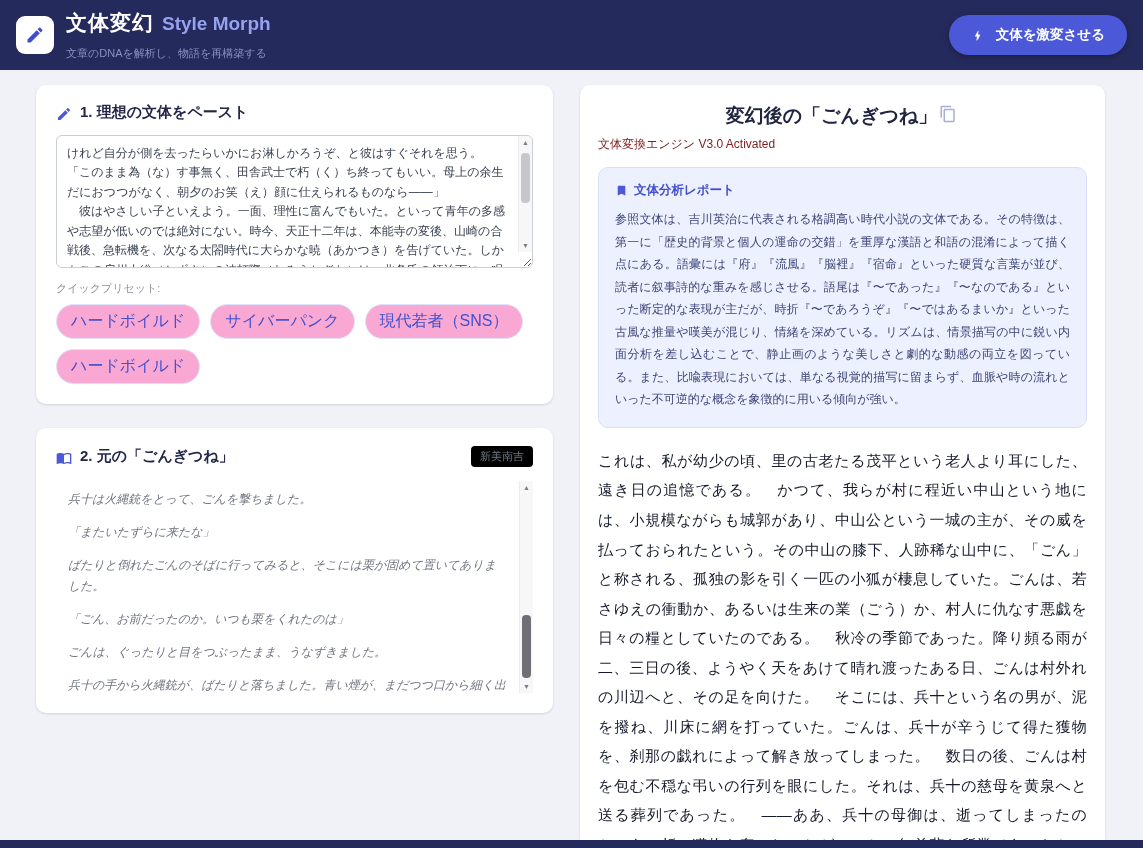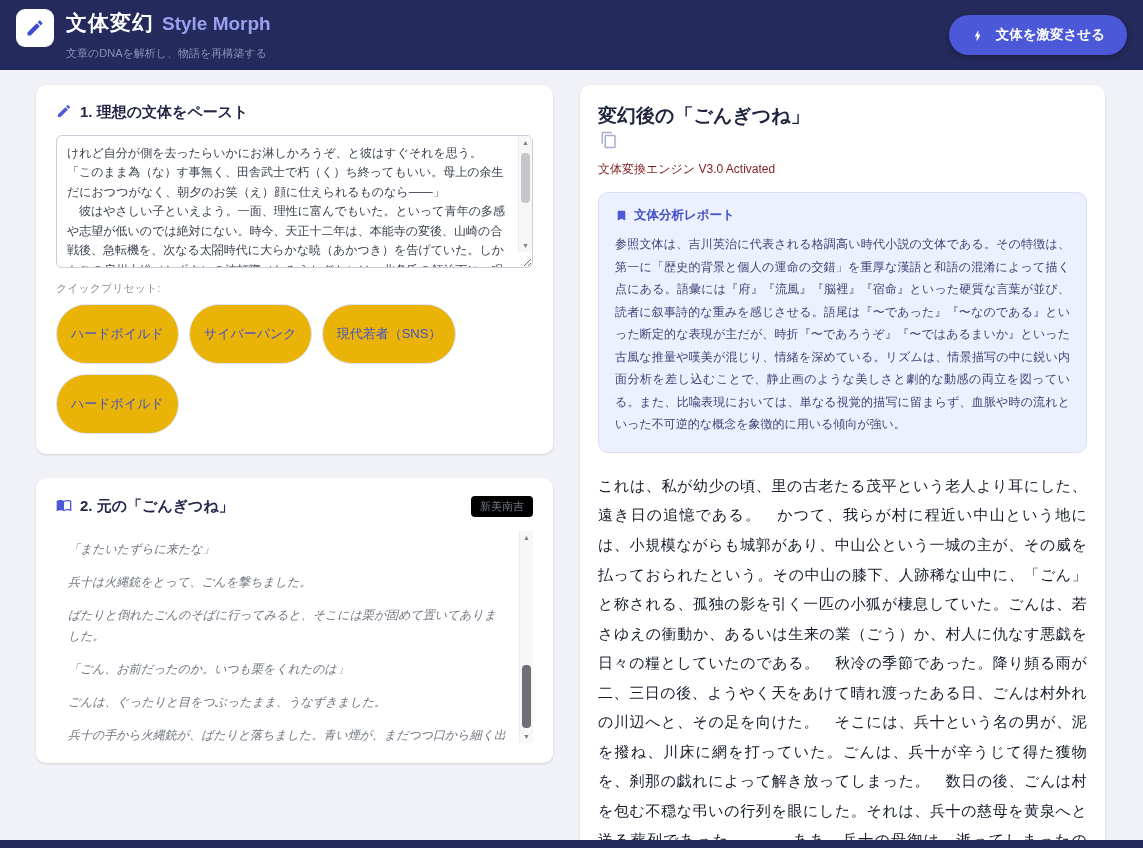--- a/index.html
+++ b/index.html
@@ -10,21 +10,21 @@
     overflow:hidden;
     position:relative;
     color:#232849;
   }
   
   .header {
     height:70px; background:#242a5b;
     display:flex; align-items:center; justify-content:space-between;
     padding:0 16px;
   }
-  .brand { display:flex; align-items:flex-start; gap:12px; }
+  .brand { display:flex; align-items:center; gap:12px; }
   .logo {
     width:38px; height:38px; background:#ffffff; border-radius:9px;
     display:flex; align-items:center; justify-content:center; flex:none;
   }
   .logo svg { width:20px; height:20px; fill:#3f4bd0; }
   .title-line { display:flex; gap:8px; align-items:baseline; }
   .t-jp { color:#ffffff; font-size:21px; font-weight:bold; letter-spacing:1px; }
   .t-en { color:#97a1ef; font-size:19px; font-weight:bold; }
   .h-subtitle { color:#8b91bd; font-size:11px; margin-top:9px; }
   .cta {
@@ -36,21 +36,21 @@
   }
   .cta svg { width:13px; height:13px; fill:#ffffff; }
   
   .main { display:flex; gap:27px; padding:15px 38px 0 36px; align-items:flex-start; }
   .col-left { width:517px; flex:none; display:flex; flex-direction:column; gap:24px; }
   .col-right { flex:1; min-width:0; }
   .card {
     background:#fff; border-radius:10px; padding:18px 20px 20px;
     box-shadow:0 1px 3px rgba(15,23,42,.09), 0 1px 2px rgba(15,23,42,.05);
   }
-  .card-title { display:flex; align-items:flex-start; gap:8px; font-size:15px; font-weight:bold; color:#232849; }
+  .card-title { display:flex; align-items:flex-end; gap:8px; font-size:15px; font-weight:bold; color:#232849; }
   .card-title svg { width:16px; height:16px; fill:#4b59d8; flex:none; }
   .card-head { display:flex; align-items:center; justify-content:space-between; }
   .badge { background:#000000; color:#707684; font-size:11px; padding:3px 9px; border-radius:4px; flex:none; }
   
   .ta-wrap { position:relative; margin-top:13px; }
   textarea {
     width:100%; height:133px; resize:vertical; display:block;
     border:1px solid #c9ced9; border-radius:6px;
     padding:8px 26px 8px 10px;
     font-family:inherit; font-size:12px; line-height:1.62; color:#3a4150;
@@ -66,34 +66,34 @@
   .fakebar .arr { height:13px; display:flex; align-items:center; justify-content:center; font-size:7px; color:#7d7d84; flex:none; }
   .fakebar .track { flex:1; position:relative; }
   .fakebar .thumb { position:absolute; left:2px; right:2px; border-radius:4px; background:#c6c6cb; }
   .fakebar.dark .thumb { background:#6f6f75; }
   .ta-bar { top:1px; right:1px; bottom:16px; border-radius:0 5px 0 0; }
   .src-bar { top:0; right:0; bottom:0; }
   
   .presets-label { margin-top:13px; font-size:11px; color:#8b909c; }
   .presets { margin-top:8px; display:flex; gap:10px; flex-wrap:wrap; }
   .pill {
-    background:#eab308; color:#4250cc; border:1px solid #dee2fa; border-radius:999px;
-    padding:20px 14px; font-size:13px; font-family:inherit; cursor:pointer; white-space:nowrap;
+    background:#f9a8d4; color:#4250cc; border:1px solid #dee2fa; border-radius:999px;
+    padding:6px 14px; font-size:16px; font-family:inherit; cursor:pointer; white-space:nowrap;
   }
   
   .source-wrap { position:relative; margin-top:14px; }
   .source-box {
     height:212px; overflow:hidden;
     padding:8px 26px 0 12px;
     font-style:italic; color:#6f7480; font-size:12px; line-height:1.75;
   }
   .src-p { margin-bottom:12px; }
   
   .result-card { background:#fff; border-radius:10px; padding:18px 18px 24px; box-shadow:0 1px 3px rgba(15,23,42,.09), 0 1px 2px rgba(15,23,42,.05); min-height:900px; }
-  .result-head { display:flex; align-items:flex-start; justify-content:center;flex-direction:column; }
+  .result-head { display:flex; align-items:flex-start; justify-content:center; }
   .result-title { font-size:19px; font-weight:bold; color:#20253f; }
   .copy-btn { background:none; border:none; cursor:pointer; padding:2px; color:#a7aed2; }
   .copy-btn svg { width:18px; height:18px; fill:#a7aed2; }
   .engine { margin-top:7px; font-size:12px; color:#7f1d1d; }
   .analysis {
     margin-top:14px; background:#edf0fe; border:1px solid #dadff8; border-radius:10px;
     padding:14px 16px 16px;
   }
   .an-title { display:flex; align-items:center; gap:6px; font-size:12.5px; font-weight:bold; color:#4250cc; }
   .an-title svg { width:13px; height:13px; fill:#4b59d8; flex:none; }
@@ -169,22 +169,22 @@
           <svg viewBox="0 0 24 24">
               <path d="M21 5c-1.11-.35-2.33-.5-3.5-.5-1.95 0-4.05.4-5.5 1.5-1.45-1.1-3.55-1.5-5.5-1.5S2.45 4.9 1 6v14.65c0 .25.25.5.5.5.1 0 .15-.05.25-.05C3.1 20.45 5.05 20 6.5 20c1.95 0 4.05.4 5.5 1.5 1.35-.85 3.8-1.5 5.5-1.5 1.65 0 3.35.3 4.75 1.05.1.05.15.05.25.05.25 0 .5-.25.5-.5V6c-.6-.45-1.25-.75-2-1zm0 13.5c-1.1-.35-2.3-.5-3.5-.5-1.7 0-4.15.65-5.5 1.5V8c1.35-.85 3.8-1.5 5.5-1.5 1.2 0 2.4.15 3.5.5v11.5z"></path>
             </svg>
           <span>2. 元の「ごんぎつね」</span>
         </h2>
         <span class="badge">新美南吉</span>
       </div>
       <div class="source-wrap">
         <div class="source-box">
 
-        <p class="src-p">「またいたずらに来たな」</p>
-            <p class="src-p">兵十は火縄銃をとって、ごんを撃ちました。</p>
+        <p class="src-p">兵十は火縄銃をとって、ごんを撃ちました。</p>
+            <p class="src-p">「またいたずらに来たな」</p>
             <p class="src-p">ばたりと倒れたごんのそばに行ってみると、そこには栗が固めて置いてありました。</p>
             <p class="src-p">「ごん、お前だったのか。いつも栗をくれたのは」</p>
             <p class="src-p">ごんは、ぐったりと目をつぶったまま、うなずきました。</p>
             <p class="src-p">兵十の手から火縄銃が、ばたりと落ちました。青い煙が、まだつつ口から細く出ていました。</p>
           </div>
         <div class="fakebar dark src-bar">
           <div class="arr">▲</div>
           <div class="track">
               <div class="thumb" style="bottom:2px; height:34%;"></div>
             </div>

